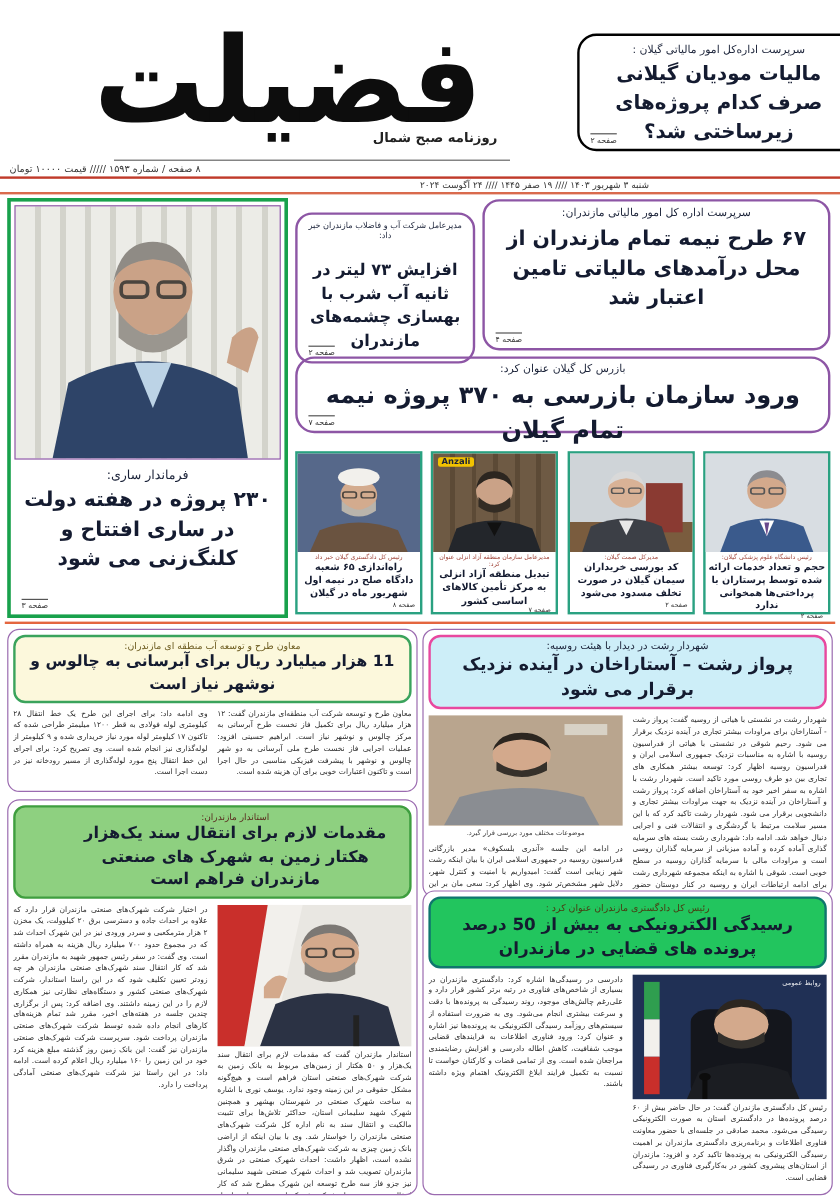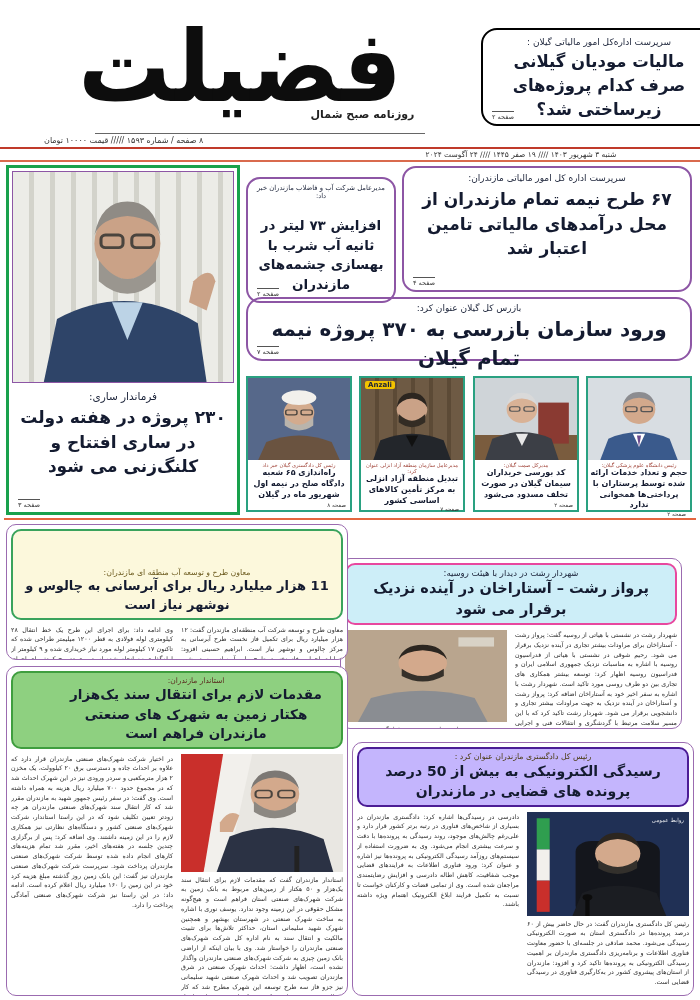--- a/index.html
+++ b/index.html
@@ -8,26 +8,26 @@
         font-family:"DejaVu Sans",sans-serif;direction:rtl;color:#1a2238;}
   .abs{position:absolute;}
   .kicker{font-size:9px;color:#1a2238;text-align:center;}
   .headline{font-weight:bold;color:#141b30;text-align:center;line-height:1.45;}
   .pageref{position:absolute;left:9px;bottom:3px;font-size:6.5px;color:#333;border-top:1px solid #555;padding-top:1px;}
   
   .logo{left:50px;top:12px;width:380px;height:112px;display:flex;align-items:center;justify-content:center;
         font-size:92px;font-weight:bold;color:#0d0d0d;transform:scaleY(1.08);line-height:1;}
   .tagline{left:295px;top:108px;width:135px;font-size:11px;font-weight:bold;color:#222;text-align:center;}
   .logo-rule{left:95px;top:133px;width:330px;height:1px;background:#666;}
-  .issue-info{left:8px;top:136px;font-size:8px;color:#333;margin-left:36px;}
+  .issue-info{left:8px;top:136px;font-size:8px;color:#333;}
   .topbox{left:481px;top:28px;width:236px;height:98px;border:2px solid #000000;border-radius:16px;padding:5px 6px;}
   .topbox .kicker{font-size:9px;margin-top:2px;}
   .topbox .headline{font-size:16.5px;margin-top:3px;}
   .rule-red{left:0;top:147px;width:700px;height:2px;background:#c03a2a;}
-  .dateline{left:350px;top:149.5px;width:342px;font-size:7.5px;color:#333;text-align:center;direction:rtl;}
+  .dateline{left:350px;top:149.5px;width:342px;font-size:7.5px;color:#333;text-align:left;direction:rtl;}
   .rule-orange{left:0;top:160px;width:700px;height:2px;background:#d96a4d;}
   
   .pbox{border:2px solid #8d56a5;border-radius:14px;padding:5px 6px;background:#fff;}
   .box-tax{left:402px;top:166px;width:290px;height:126px;}
   .box-tax .headline{font-size:17px;margin-top:4px;}
   .box-water{left:246px;top:177px;width:150px;height:126px;}
   .box-water .kicker{font-size:6.8px;}
   .box-water .headline{font-size:13.5px;margin-top:16px;}
   .widebox{left:246px;top:297px;width:446px;height:64px;border:2px solid #8d56a5;border-radius:16px;padding:4px;}
   .widebox .headline{font-size:20px;margin-top:2px;}
@@ -45,33 +45,33 @@
   .card-page{font-size:5.5px;color:#333;text-align:right;padding:0 4px;margin-top:auto;margin-bottom:2px;}
   .divider{left:4px;top:518px;width:692px;height:2px;background:#e4663f;}
   
   .art{border:1.5px solid #9b6bb0;border-radius:10px;padding:4px;background:#fff;overflow:hidden;}
   .art-head{border-radius:10px;padding:3px 6px;}
   .art-head .kicker{font-size:8.5px;}
   .art-body{display:flex;gap:8px;margin-top:5px;overflow:hidden;}
   .col{flex:1;font-size:6.3px;line-height:1.55;text-align:justify;color:#2b2b2b;overflow:hidden;}
   .aphoto{width:100%;position:relative;overflow:hidden;margin-bottom:3px;}
   .caption{font-size:5.6px;color:#444;text-align:center;margin-bottom:3px;}
-  .art-rasht{left:340px;top:524px;width:342px;height:171px;margin-top:34px;}
+  .art-rasht{left:352px;top:524px;width:342px;height:224px;}
   .head-rasht{border:2px solid #e8489f;background:#cdeef8;}
   .head-rasht .headline{font-size:14.5px;}
   .art-chalus{left:6px;top:524px;width:342px;height:136px;}
   .head-chalus{border:2px solid #3aa35c;background:#fcf8dc;}
   .head-chalus .headline{font-size:13px;}
-  .head-chalus .kicker{font-size:7.8px;color:#6b5a1e;margin-top:34px;}
+  .head-chalus .kicker{font-size:7.8px;color:#6b5a1e;}
   .art-industrial{left:6px;top:666px;width:342px;height:330px;}
   .head-industrial{border:2px solid #3f9e3f;background:#8ed080;padding-left:44px;}
   .head-industrial .headline{font-size:13.5px;}
   .head-industrial .kicker{font-size:7.5px;color:#5a2a1e;}
   .art-judiciary{left:352px;top:742px;width:342px;height:254px;}
-  .head-judiciary{border:2px solid #4c1d95;background:#c4b5fd;}
+  .head-judiciary{border:2px solid #0f766e;background:#22c55e;}
   .head-judiciary .headline{font-size:14px;}
   .head-judiciary .kicker{font-size:7.8px;color:#4a3a10;}
   .overlay-label{position:absolute;top:3px;left:4px;background:#f2c200;color:#1a2238;font-size:7px;
         font-weight:bold;padding:0 3px;border-radius:2px;direction:ltr;}
   .watermark{position:absolute;top:4px;right:5px;color:#fff;font-size:5.5px;opacity:.9;}
   svg{display:block;}
 </style>
 </head>
 <body>
 

